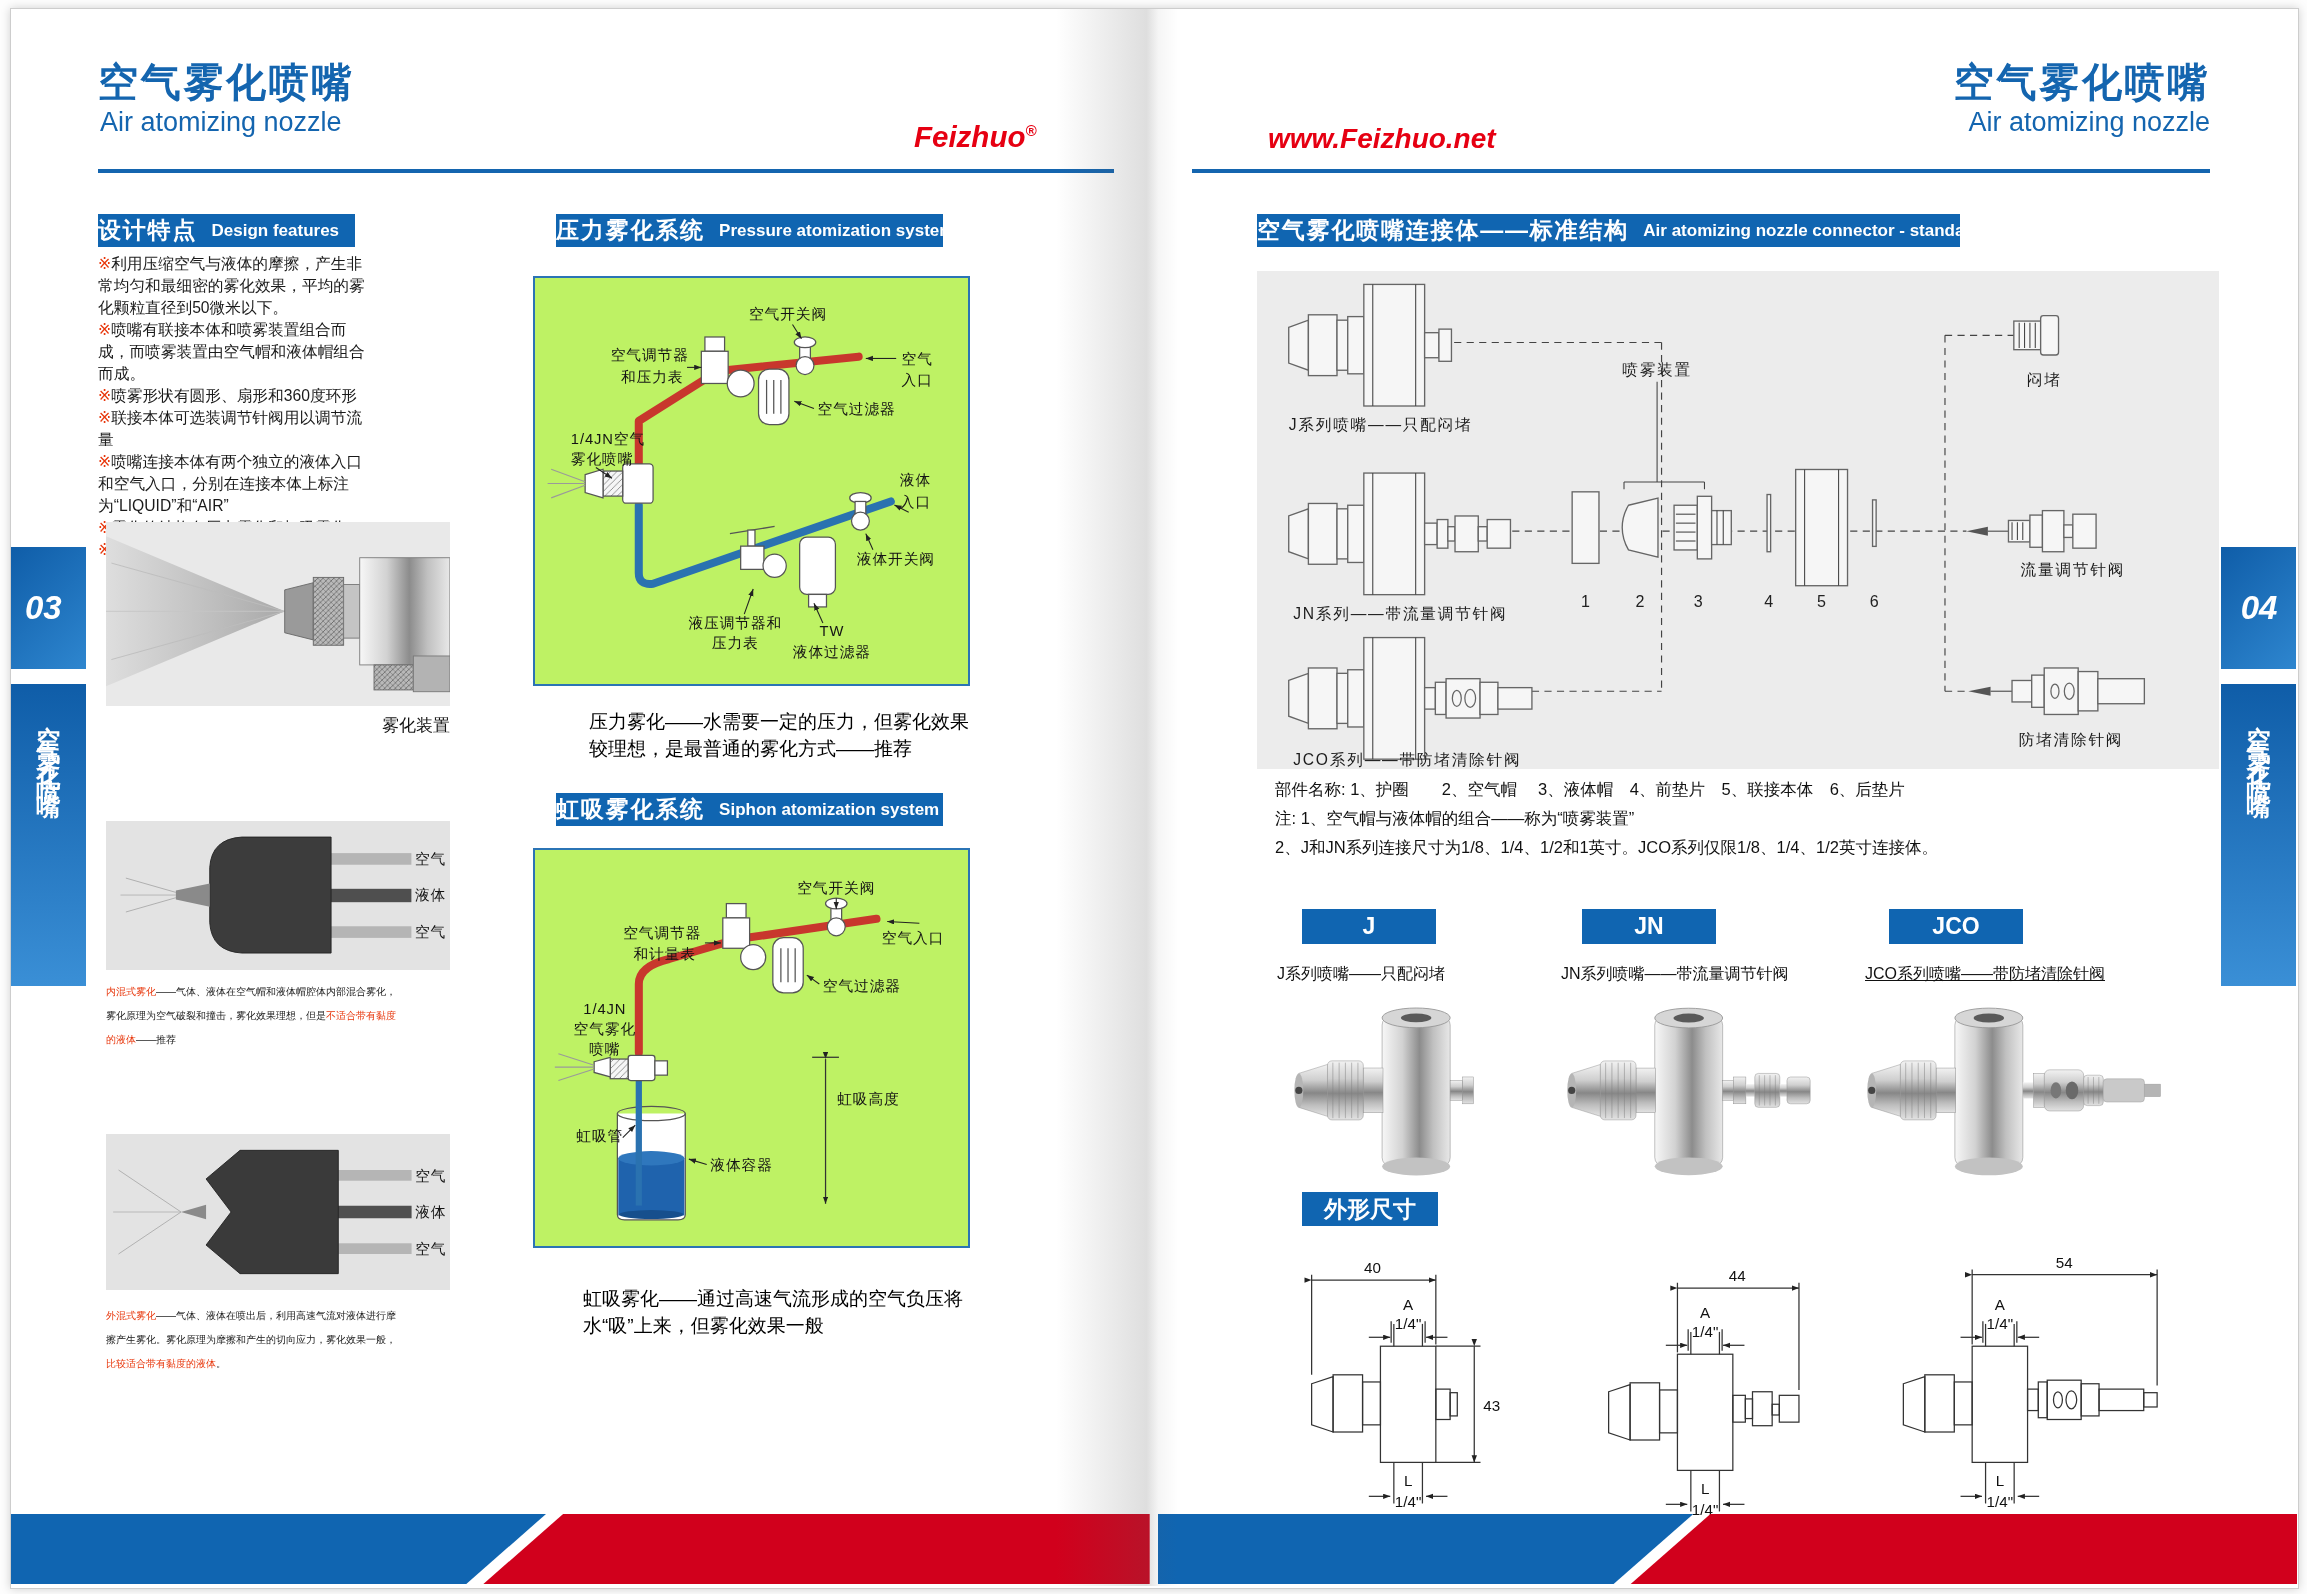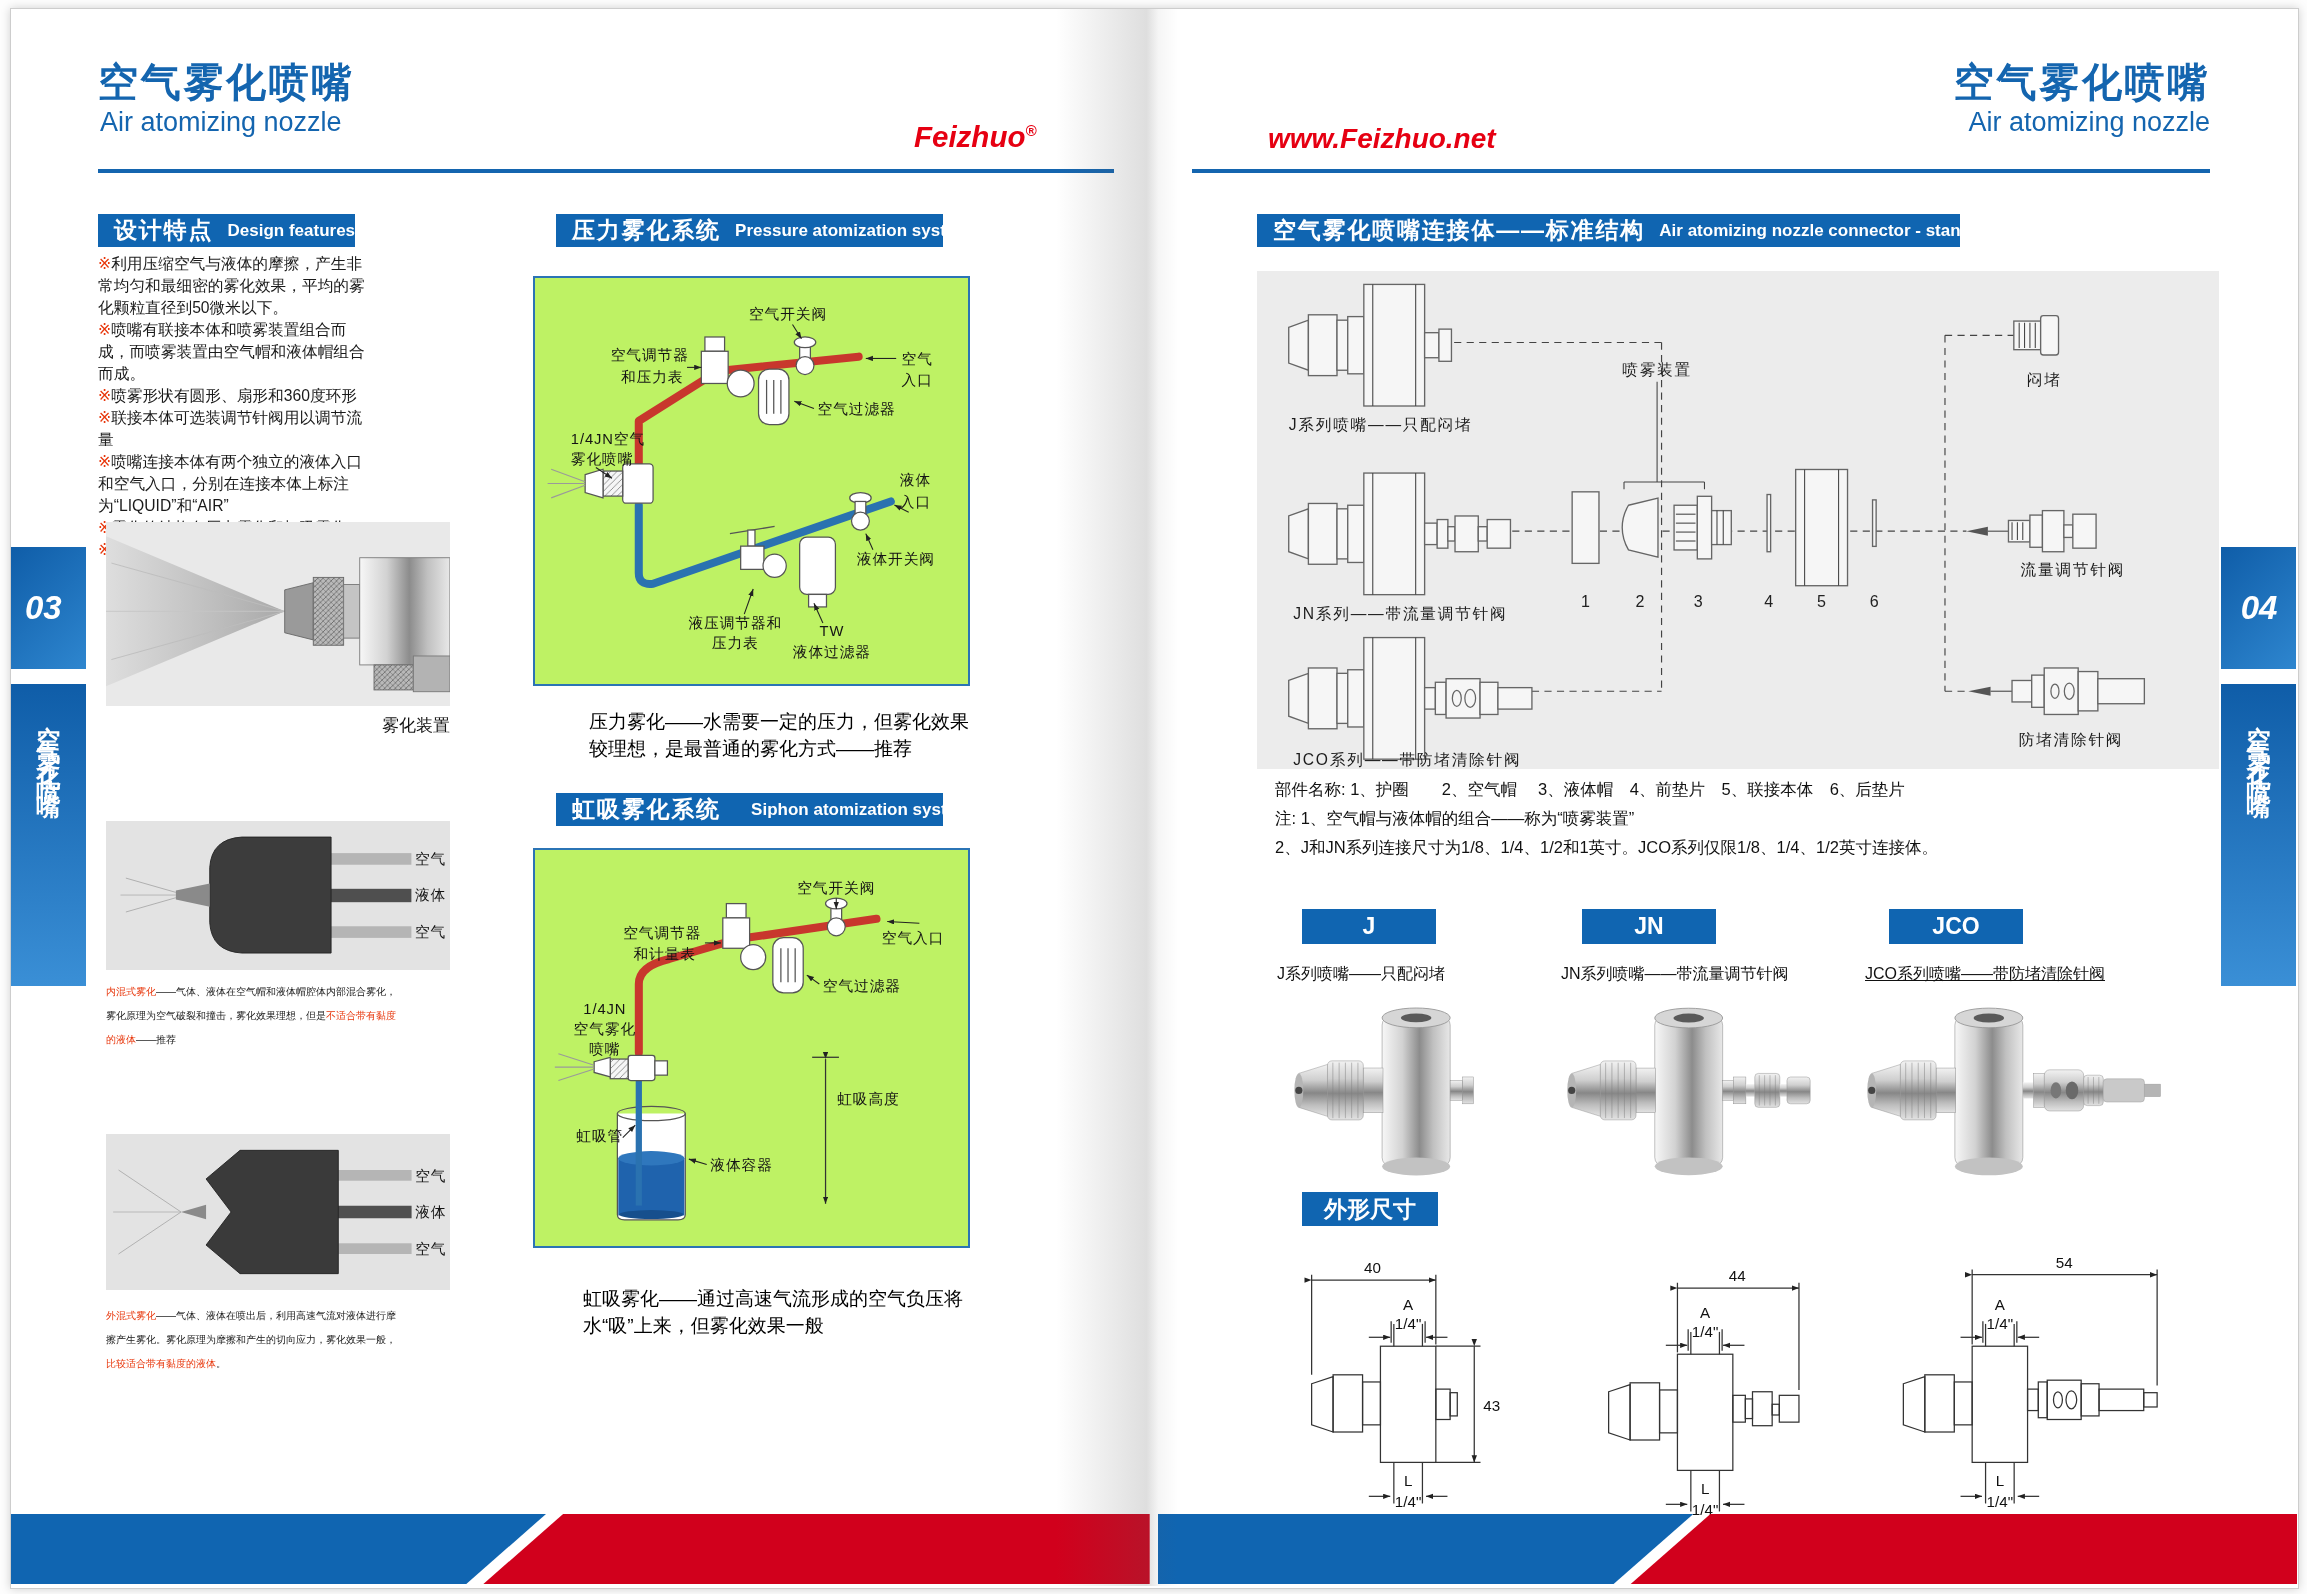--- a/index.html
+++ b/index.html
@@ -11,21 +11,21 @@
   .gutter{left:1056px;top:9px;width:197px;height:1577px;pointer-events:none;
     background:linear-gradient(to right,rgba(90,90,90,0) 0%,rgba(90,90,90,.20) 46%,rgba(90,90,90,.06) 52%,rgba(90,90,90,0) 62%);}
   
   .title{font-size:40px;font-weight:bold;color:#1465af;letter-spacing:2.7px;}
   .subtitle{font-size:27px;color:#1465af;}
   .rule{height:3.6px;background:#1465af;}
   .logo{font-size:29.5px;font-weight:bold;font-style:italic;color:#e60012;}
   .logo sup{font-size:15px;}
   .site{font-size:28px;font-weight:bold;font-style:italic;color:#e60012;}
   
-  .bar{background:#1065b1;color:#fff;display:flex;align-items:center;padding-left:16px;box-sizing:border-box;}
+  .bar{background:#1065b1;color:#fff;display:flex;align-items:center;box-sizing:border-box;}
   .bar .cn{font-size:23px;font-weight:bold;letter-spacing:1.8px;white-space:nowrap;}
   .bar .en{font-size:17px;font-weight:bold;margin-left:14.3px;white-space:nowrap;}
   .tag{background:#1065b1;color:#fff;display:flex;align-items:center;justify-content:center;
        font-size:23px;font-weight:bold;}
   
   .sideNum{background:linear-gradient(135deg,#0f5da8,#2e86cf);color:#fff;font-size:33px;
     font-style:italic;font-weight:bold;display:flex;align-items:center;padding-left:14.3px;box-sizing:border-box;}
   .sideNumR{padding-left:19.7px;}
   .sideTxt{background:linear-gradient(180deg,#0f5da8,#3a8fd6);color:#fff;display:flex;justify-content:center;box-sizing:border-box;}
   .sideTxt span{writing-mode:vertical-rl;font-size:24px;font-weight:bold;letter-spacing:13.4px;padding-top:23px;}
@@ -258,21 +258,21 @@
       <text x="224" y="392" text-anchor="middle" class="lbl">液压调节器和</text>
       <text x="224" y="414" text-anchor="middle" class="lbl">压力表</text>
       <line class="arr" x1="234" y1="376" x2="244" y2="348" marker-end="url(#ah)"></line>
       <text x="332" y="400" text-anchor="middle" class="lbl">TW</text>
       <text x="332" y="424" text-anchor="middle" class="lbl">液体过滤器</text>
       <line class="arr" x1="322" y1="386" x2="312" y2="364" marker-end="url(#ah)"></line>
     </svg>
   </div>
   <div class="abs dcap" style="left:589px;top:708px;width:394px;">压力雾化——水需要一定的压力，但雾化效果较理想，是最普通的雾化方式——推荐</div>
 
-  <div class="abs bar" style="left:556px;top:793px;width:387px;height:33px;gap:16px;">
+  <div class="abs bar" style="left:556px;top:793px;width:387px;height:33px;">
     <span class="cn">虹吸雾化系统</span>
     <span class="en">Siphon atomization system</span>
   </div>
   <div class="abs dbox" style="left:533px;top:848px;width:437px;height:400px;">
     <svg width="431" height="394" viewBox="0 0 482 441">
       <path class="pipeR" d="M382,77 L225,100 L150,122 Q116,130 116,150 L116,227"></path>
       <g>
         <path d="M92,295 L92,408 Q92,414 100,414 L160,414 Q168,414 168,408 L168,295" fill="#fff" stroke="#555" stroke-width="1.4"></path>
         <ellipse cx="130" cy="295" rx="38" ry="8" fill="none" stroke="#555" stroke-width="1.4"></ellipse>
         <rect x="93" y="345" width="74" height="64" fill="#1f63ad"></rect>

